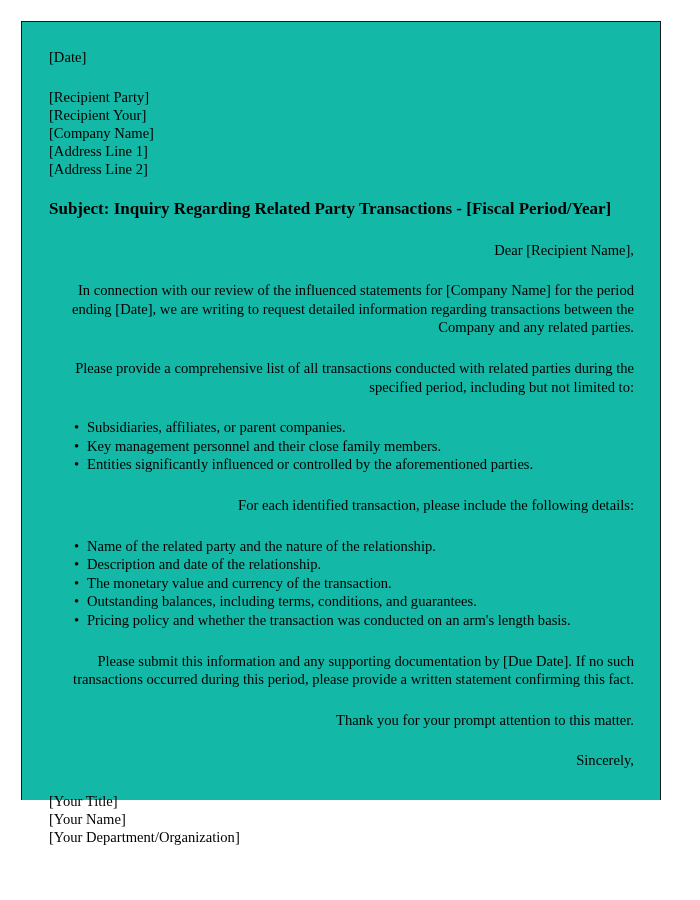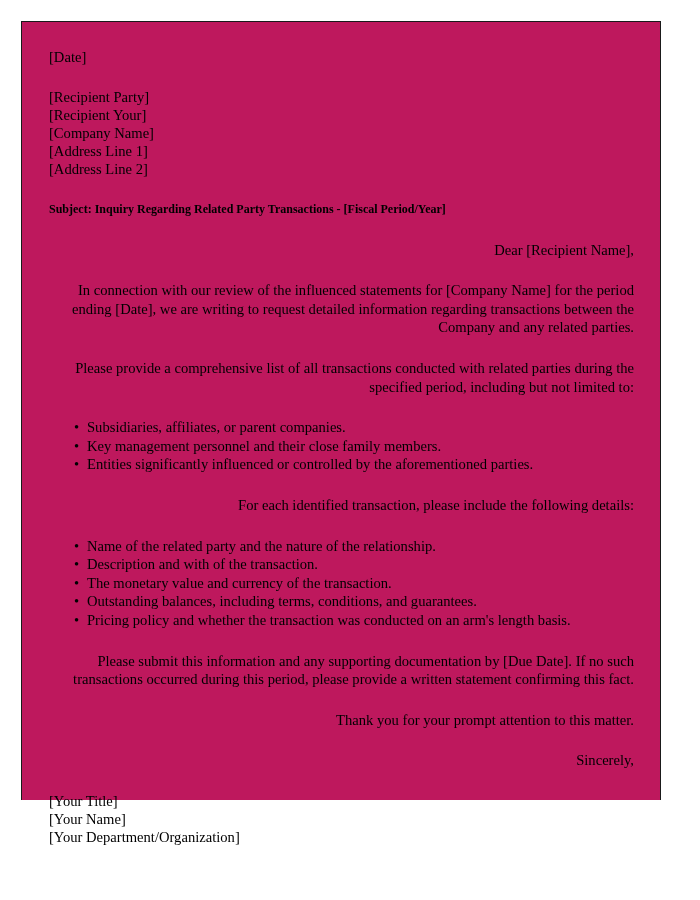--- a/index.html
+++ b/index.html
@@ -16,21 +16,21 @@
   }
 
   
   #page-sheet {
     position: absolute;
     left: 21px;
     top: 21px;
     width: 640px;
     height: 779px;
     box-sizing: border-box;
-    background: #be185d;
+    background: #14b8a6;
     border-top: 1px solid #1a1a1a;
     border-left: 1px solid #1a1a1a;
     border-right: 1px solid #1a1a1a;
     border-bottom: none;
   }
 
   #letter-body {
     position: absolute;
     left: 27px;
     top: 26px;
@@ -43,21 +43,21 @@
     white-space: pre;
   }
 
   .para {
     font-size: 14.6px;
     line-height: 18.6px;
     text-align: right;
   }
 
   .subject {
-    font-size: 12px;
+    font-size: 17px;
     line-height: 18.6px;
     font-weight: bold;
   }
   .block-gap-md { height: 22px; }
 
   ul.bullets {
     margin: 0;
     padding: 0;
     list-style: none;
   }
@@ -132,21 +132,21 @@
 
     <div class="block-gap-md"></div>
 
     <ul class="bullets">
       <li>
         <span class="dot">•</span>
         <span>Name of the related party and the nature of the relationship.</span>
       </li>
       <li>
         <span class="dot">•</span>
-        <span>Description and with of the transaction.</span>
+        <span>Description and date of the relationship.</span>
       </li>
       <li>
         <span class="dot">•</span>
         <span>The monetary value and currency of the transaction.</span>
       </li>
       <li>
         <span class="dot">•</span>
         <span>Outstanding balances, including terms, conditions, and guarantees.</span>
       </li>
       <li>

